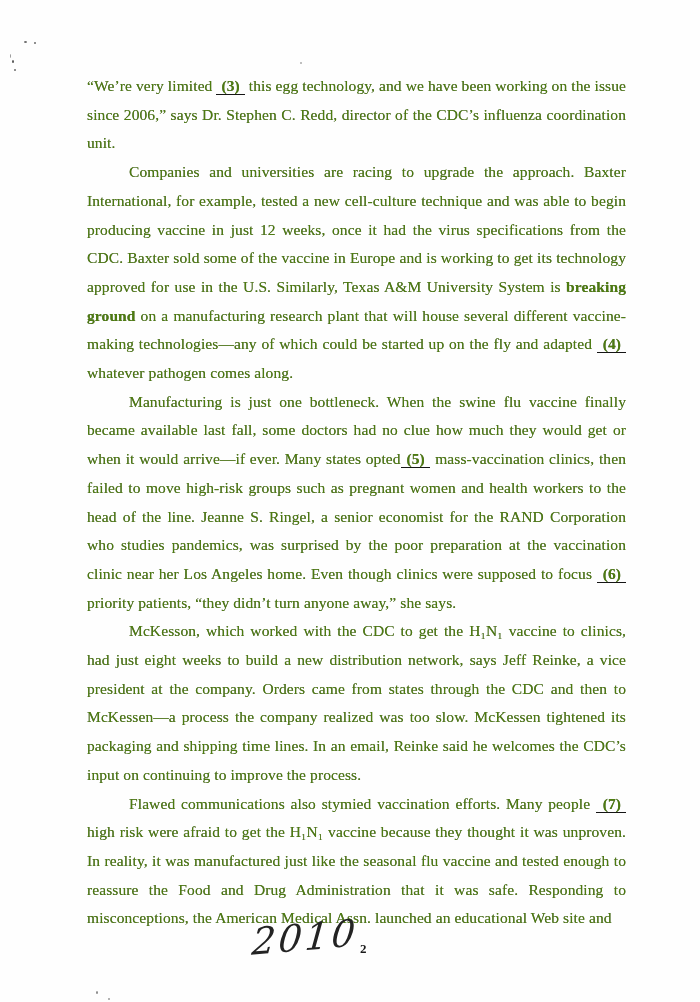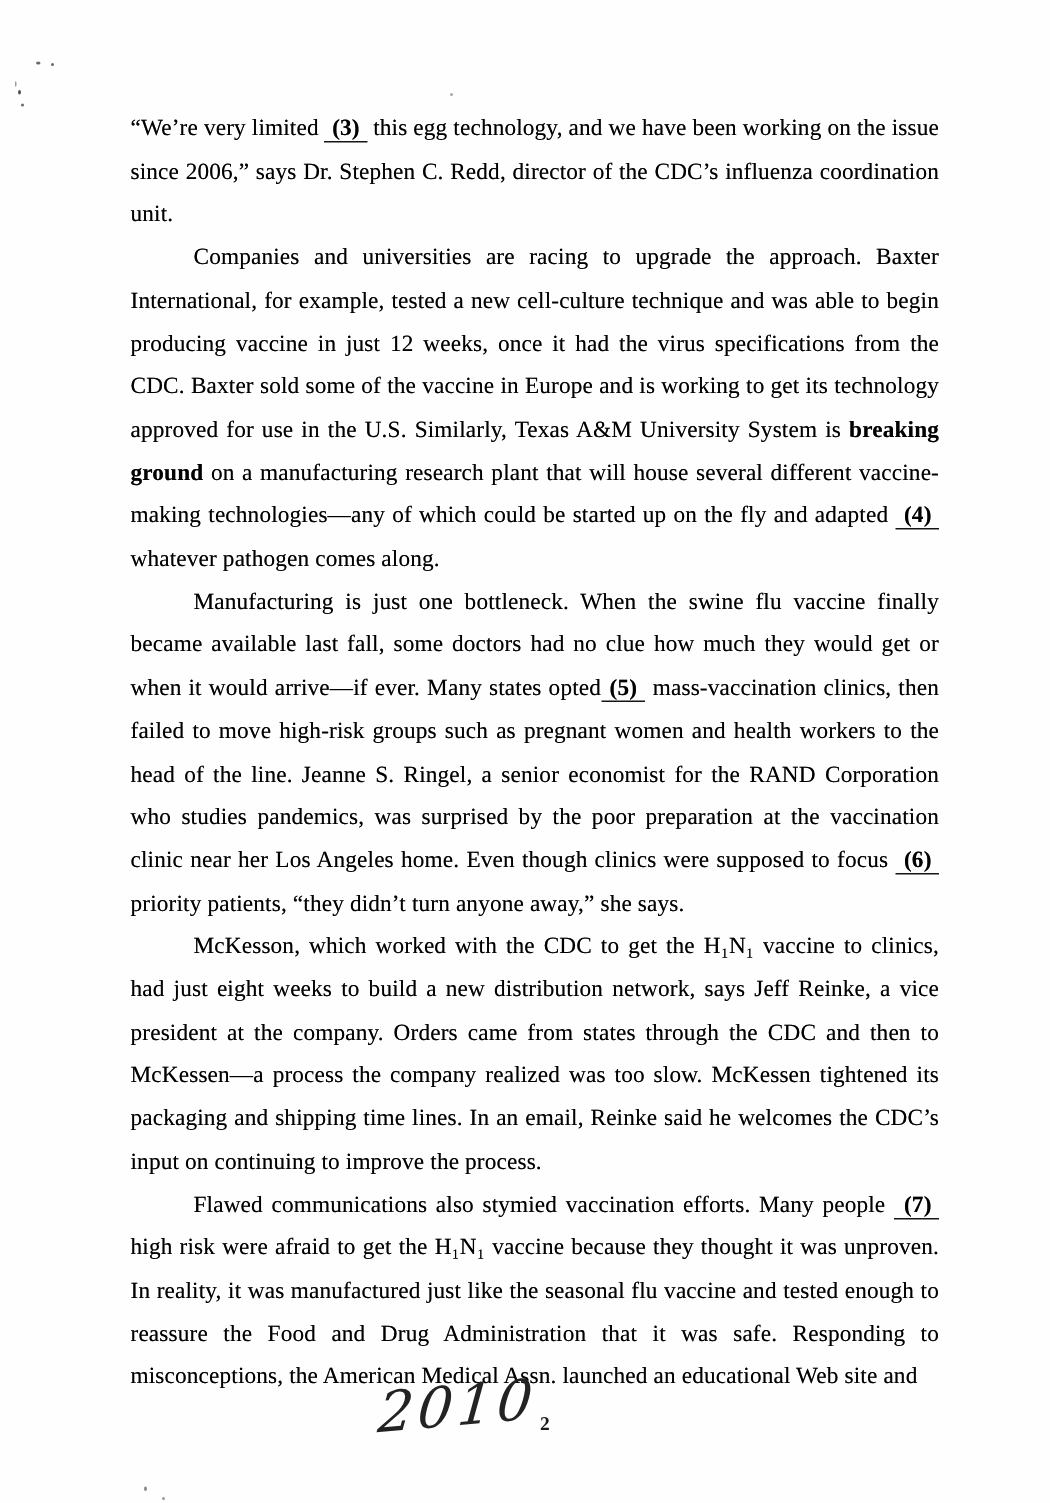--- a/index.html
+++ b/index.html
@@ -17,21 +17,21 @@
     color: #161616;
   }
   
   .doc {
     position: absolute;
     left: 87px; top: 72px; width: 539px;
     font-size: 15.5px;
     line-height: 28.7px;
     text-align: justify;
     letter-spacing: 0.1px;
-    color: #000000;
+    color: #4d7c0f;
     text-shadow: 0 0 0.3px rgba(0,0,0,0.55); 
   }
   .doc p { margin: 0; }
   .doc p + p { text-indent: 42px; }
   .blank {
     font-weight: 700;
     border-bottom: 1.6px solid #151515;
     padding: 0 1px;
     white-space: nowrap;
   }

